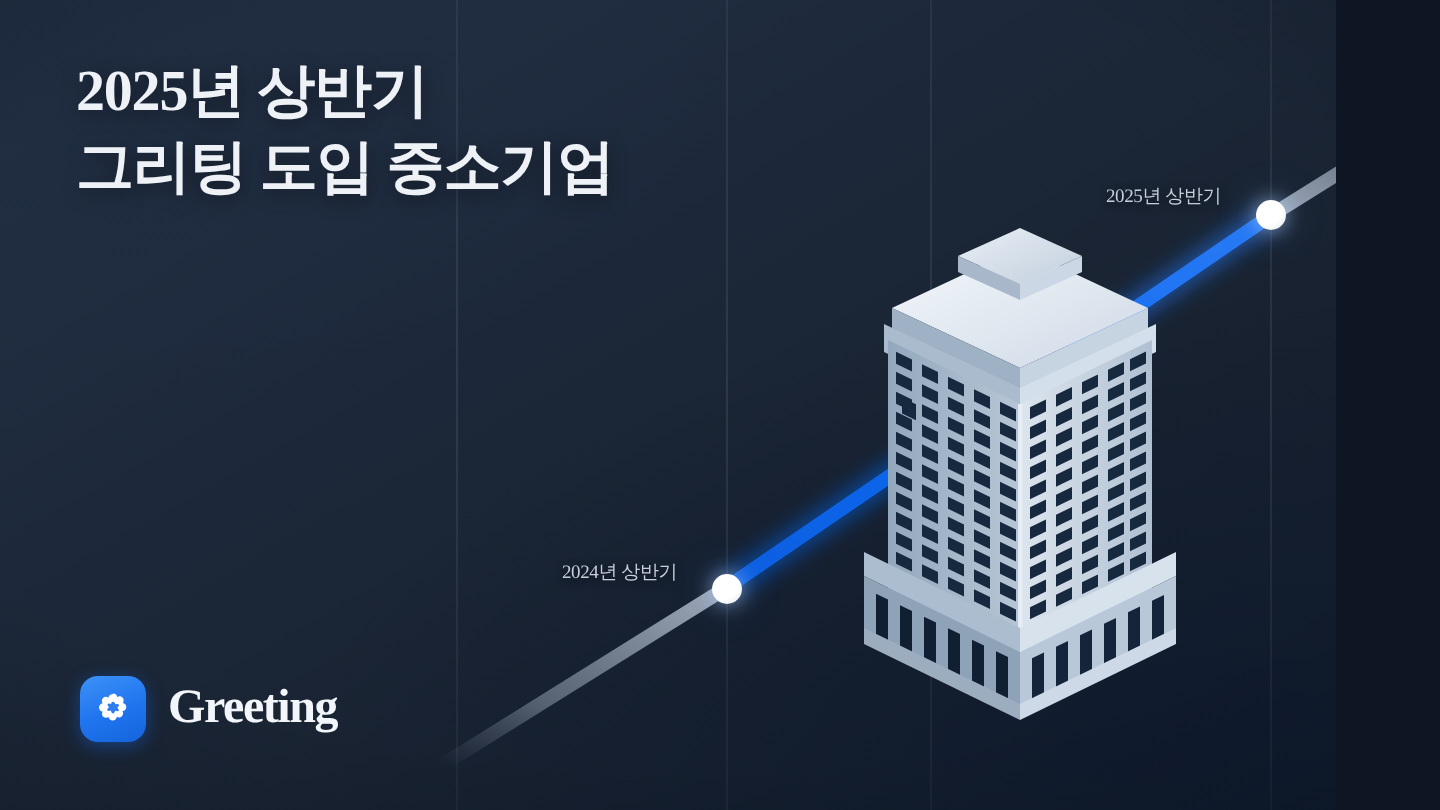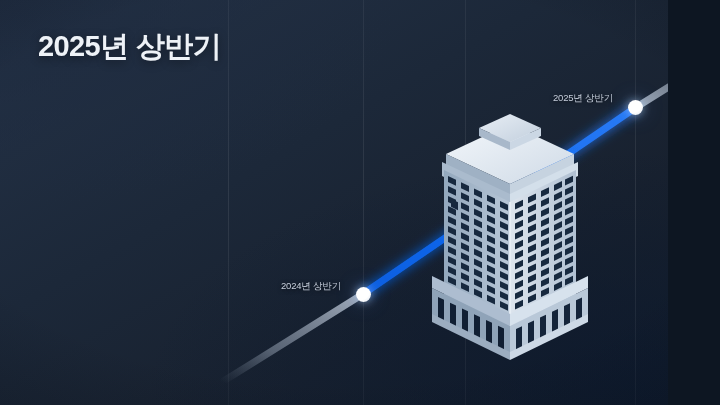--- a/index.html
+++ b/index.html
@@ -1,20 +1,20 @@
 <!DOCTYPE html>
 <html lang="ko"><head>
 <meta charset="utf-8">
 <title>Greeting 2025 Infographic</title>
 <style>
   html,body{margin:0;padding:0;background:#0d1622;}
   *{box-sizing:border-box;}
   .stage{
     position:relative;width:668px;height:405px;overflow:hidden;
-    font-family:Liberation Sans, sans-serif;
+    font-family:Liberation Serif, serif;
     background:
       radial-gradient(120% 95% at 96% 96%, rgba(13,26,46,.85) 0%, rgba(0,0,0,0) 62%),
       radial-gradient(95% 80% at 4% 4%, rgba(31,44,64,.95) 0%, rgba(0,0,0,0) 58%),
       linear-gradient(150deg,#243247 0%,#1c2839 40%,#18212f 70%,#141c29 100%);
   }
   .bg-vignette{position:absolute;inset:0;
     background:radial-gradient(130% 110% at 50% 45%, rgba(0,0,0,0) 45%, rgba(5,9,16,.55) 100%);
     pointer-events:none;}
   .gridline{position:absolute;top:0;bottom:0;width:1px;
     background:linear-gradient(to bottom,rgba(255,255,255,.055),rgba(255,255,255,.085),rgba(255,255,255,.04));}
@@ -90,20 +90,21 @@
 
     <line x1="222" y1="382" x2="363" y2="294" stroke="url(#grayGradLeft)" stroke-width="7" stroke-linecap="round"></line>
 
     <line x1="635" y1="108" x2="720" y2="55" stroke="url(#grayGradRight)" stroke-width="7" stroke-linecap="round"></line>
 
     <line x1="363" y1="294" x2="635" y2="108" stroke="url(#blueGrad)" stroke-width="7" stroke-linecap="round" filter="url(#blueGlow)"></line>
   </svg>
 
   <div class="headline">
     <div class="hl-row">2025년 상반기</div>
+    <div class="hl-row">그리팅 도입 중소기업</div>
   </div>
 
   <svg class="building" viewBox="0 0 184 255" width="184" height="255">
     <defs>
       <linearGradient id="faceL" x1="0" y1="0" x2="1" y2="0">
         <stop offset="0%" stop-color="#93a8bd"></stop>
           <stop offset="100%" stop-color="#b7c6d6"></stop>
       </linearGradient>
       <linearGradient id="faceR" x1="0" y1="0" x2="1" y2="0">
         <stop offset="0%" stop-color="#dde5ee"></stop>
@@ -312,14 +313,23 @@
       <polygon points="92,240 170,202 170,210 92,248" fill="#cdd9e6"></polygon>
       <polygon points="92,240 14,202 14,210 92,248" fill="#9cadc0"></polygon>
     </g>
   </svg>
 
   <div class="dot dot-2024"></div>
   <div class="dot dot-2025"></div>
   <div class="pt-label lbl-2024">2024년 상반기</div>
   <div class="pt-label lbl-2025">2025년 상반기</div>
 
+  <div class="logo">
+    <div class="logo-mark">
+      <svg width="21" height="21" viewBox="0 0 24 24" aria-hidden="true">
+        <path fill="#ffffff" d="M12 3.1c1.5 0 2.3 1 2.4 2.1 .9-.6 2.2-.6 3 .2 .9.9 .9 2.2 .2 3.1 1.1 .2 2 1.1 2 2.3 0 1.3-1 2.3-2.2 2.4 .6 .9 .5 2.1-.3 2.9-.8 .8-2 .9-2.9 .3-.1 1.2-1.1 2.2-2.4 2.2-1.2 0-2.2-.9-2.4-2-.9 .7-2.2 .6-3-.2-.8-.8-.9-2-.3-2.9-1.2-.2-2.1-1.1-2.1-2.4 0-1.2 .9-2.2 2.1-2.4-.7-.9-.6-2.2 .2-3 .8-.8 2.1-.9 3-.2 .2-1.1 1.1-2 2.4-2z"></path>
+        <path fill="#2f7df0" d="M11.2 8.2c.3-.5 1.3-.5 1.6 0l.6 1.1 1.2-.2c.6-.1 1.1 .7 .7 1.2l-.8 .9 .7 1c .4 .5-.1 1.3-.7 1.1l-1.2-.3-.6 1.1c-.3 .6-1.2 .5-1.5-.1l-.5-1.1-1.2 .2c-.6 .1-1.1-.7-.6-1.2l.8-.9-.7-1c-.4-.6 .2-1.3 .8-1.1l1.1 .3z"></path>
+      </svg>
+    </div>
+    <div class="logo-text">Greeting</div>
+  </div>
 
 </div>
 
 </body></html>

